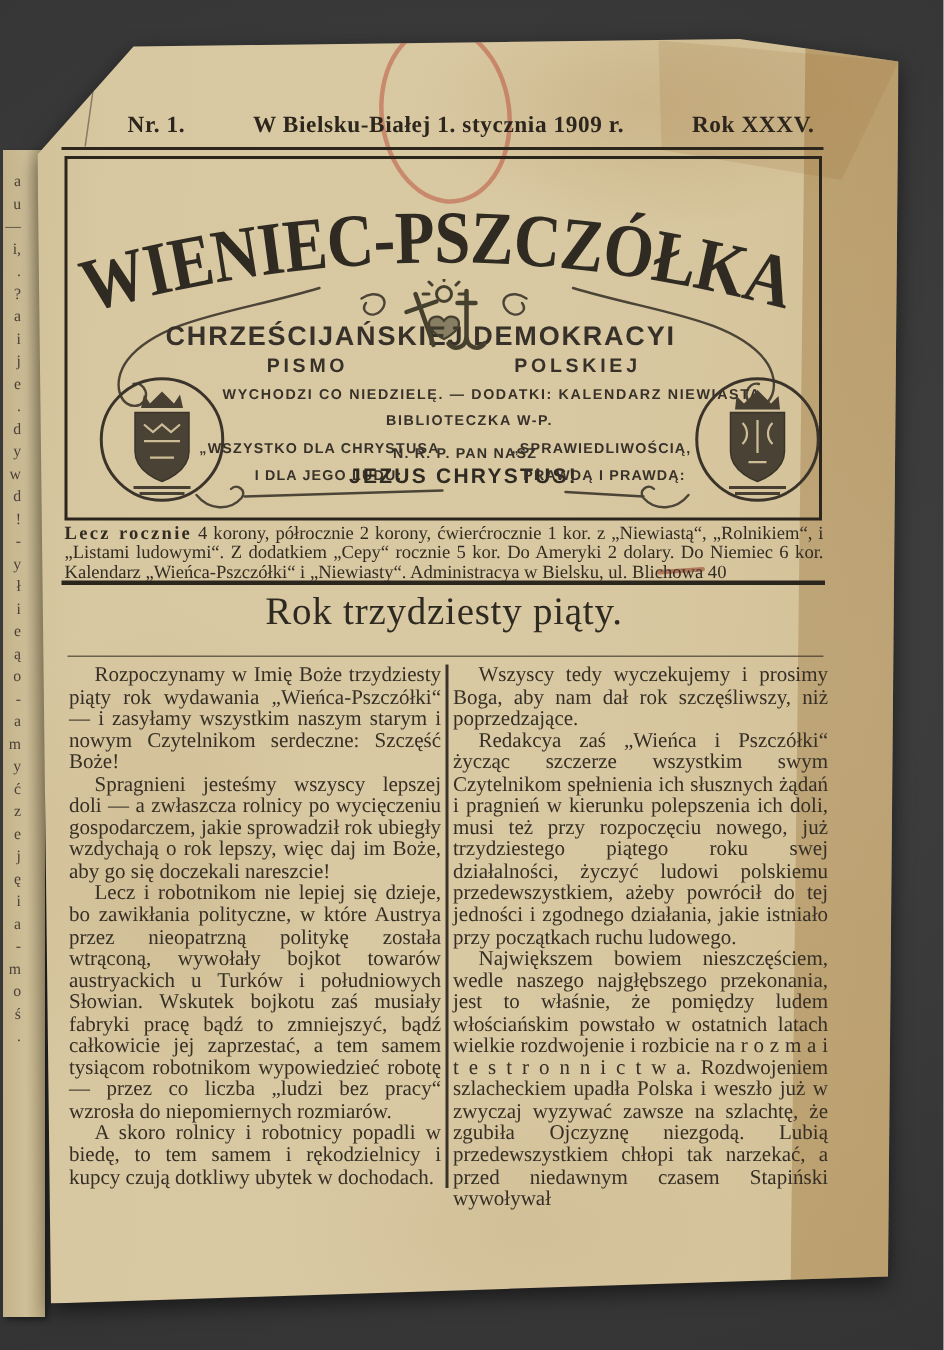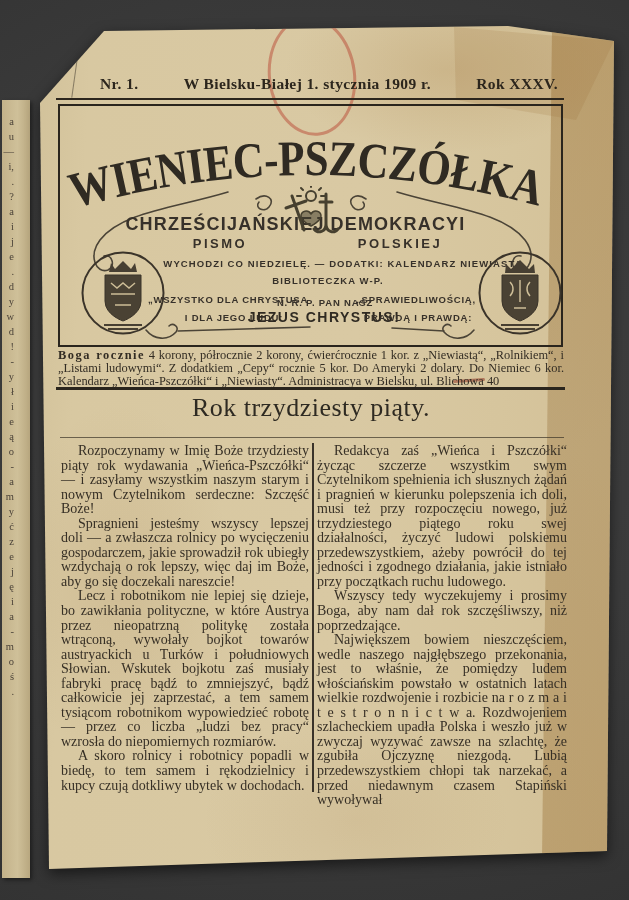--- a/index.html
+++ b/index.html
@@ -14,21 +14,21 @@
     left:2px;top:100px;width:28px;height:778px;
     background:linear-gradient(90deg,#c3b28a 0%,#cfc099 55%,#b8a77f 100%);
     box-shadow:2px 2px 4px rgba(0,0,0,.45);
   }
   .edge-text{
     position:absolute;right:16px;top:14px;width:12px;
     font-size:10.5px;line-height:15px;color:#4a4238;text-align:right;white-space:pre-line;
   }
   .paper-wrap{left:0;top:0;width:629px;height:900px;filter:drop-shadow(0 5px 7px rgba(0,0,0,.55));}
   .paper{
-    left:16px;top:0;width:601px;height:900px;
+    left:1px;top:0;width:601px;height:900px;
     clip-path:polygon(88px 31px,492px 26px,598px 41px,591px 851px,33px 869px,24px 103px);
     background:
       radial-gradient(ellipse 230px 120px at 430px 70px, rgba(156,112,52,.20), transparent 70%),
       radial-gradient(ellipse 160px 260px at 105px 585px, rgba(150,110,60,.12), transparent 70%),
       radial-gradient(ellipse 220px 150px at 340px 820px, rgba(150,110,60,.10), transparent 70%),
       linear-gradient(93deg,#cfbf97 0%,#d8c8a1 12%,#d9c9a3 55%,#d6c59d 78%,#d2bf96 100%);
   }
   .right-strip{
     left:0;top:0;width:629px;height:900px;
     clip-path:polygon(536px 28px,598px 41px,591px 851px,526px 859px);
@@ -202,34 +202,34 @@
       <span class="mast-sub motto" style="left:168px;top:188px;">„WSZYSTKO DLA CHRYSTUSA</span>
       <span class="mast-sub motto" style="left:174px;top:206px;">I DLA JEGO LUDU:</span>
       <span class="mast-sub motto" style="left:265px;top:191px;">N. R. P. PAN NASZ</span>
       <span class="mast-sub motto-big mast-sub" style="left:264px;top:203px;">JEZUS CHRYSTUS!</span>
       <span class="mast-sub motto" style="left:356px;top:188px;">„SPRAWIEDLIWOŚCIĄ,</span>
       <span class="mast-sub motto" style="left:358px;top:206px;">PRAWDĄ I PRAWDĄ:</span>
     </div>
   </div>
 
   <div class="abs subscription">
-    <span class="lead">Boga rocznie</span><span> 4 korony, półrocznie 2 korony, ćwierćrocznie 1 kor. z „Niewiastą“, „Rolnikiem“, i „Listami ludowymi“. Z dodatkiem „Cepy“ rocznie 5 kor. Do Ameryki 2 dolary. Do Niemiec 6 kor. Kalendarz „Wieńca-Pszczółki“ i „Niewiasty“. Administracya w Bielsku, ul. Blichowa 40</span>
+    <span class="lead">Lecz rocznie</span><span> 4 korony, półrocznie 2 korony, ćwierćrocznie 1 kor. z „Niewiastą“, „Rolnikiem“, i „Listami ludowymi“. Z dodatkiem „Cepy“ rocznie 5 kor. Do Ameryki 2 dolary. Do Niemiec 6 kor. Kalendarz „Wieńca-Pszczółki“ i „Niewiasty“. Administracya w Bielsku, ul. Blichowa 40</span>
   </div>
   <div class="abs sub-rule"></div>
 
   <div class="abs article-title">Rok trzydziesty piąty.</div>
   <div class="abs title-rule"></div>
 
   <div class="abs col col-left">
         <p>Rozpoczynamy w Imię Boże trzydziesty piąty rok wydawania „Wieńca-Pszczółki“ — i zasyłamy wszystkim naszym starym i nowym Czytelnikom serdeczne: Szczęść Boże!</p>
         <p>Spragnieni jesteśmy wszyscy lepszej doli — a zwłaszcza rolnicy po wycięczeniu gospodarczem, jakie sprowadził rok ubiegły wzdychają o rok lepszy, więc daj im Boże, aby go się doczekali nareszcie!</p>
         <p>Lecz i robotnikom nie lepiej się dzieje, bo zawikłania polityczne, w które Austrya przez nieopatrzną politykę została wtrąconą, wywołały bojkot towarów austryackich u Turków i południowych Słowian. Wskutek bojkotu zaś musiały fabryki pracę bądź to zmniejszyć, bądź całkowicie jej zaprzestać, a tem samem tysiącom robotnikom wypowiedzieć robotę — przez co liczba „ludzi bez pracy“ wzrosła do niepomiernych rozmiarów.</p>
         <p>A skoro rolnicy i robotnicy popadli w biedę, to tem samem i rękodzielnicy i kupcy czują dotkliwy ubytek w dochodach.</p>
       </div>
   <div class="abs col-divider"></div>
   <div class="abs col col-right">
+        <p>Wszyscy tedy wyczekujemy i prosimy Boga, aby nam dał rok szczęśliwszy, niż poprzedzające.</p>
         <p>Redakcya zaś „Wieńca i Pszczółki“ życząc szczerze wszystkim swym Czytelnikom spełnienia ich słusznych żądań i pragnień w kierunku polepszenia ich doli, musi też przy rozpoczęciu nowego, już trzydziestego piątego roku swej działalności, życzyć ludowi polskiemu przedewszystkiem, ażeby powrócił do tej jedności i zgodnego działania, jakie istniało przy początkach ruchu ludowego.</p>
-        <p>Wszyscy tedy wyczekujemy i prosimy Boga, aby nam dał rok szczęśliwszy, niż poprzedzające.</p>
         <p>Największem bowiem nieszczęściem, wedle naszego najgłębszego przekonania, jest to właśnie, że pomiędzy ludem włościańskim powstało w ostatnich latach wielkie rozdwojenie i rozbicie na r o z m a i t e  s t r o n n i c t w a. Rozdwojeniem szlacheckiem upadła Polska i weszło już w zwyczaj wyzywać zawsze na szlachtę, że zgubiła Ojczyznę niezgodą. Lubią przedewszystkiem chłopi tak narzekać, a przed niedawnym czasem Stapiński wywoływał</p>
       </div>
 
 </div>
 </div>
 
 </body></html>

